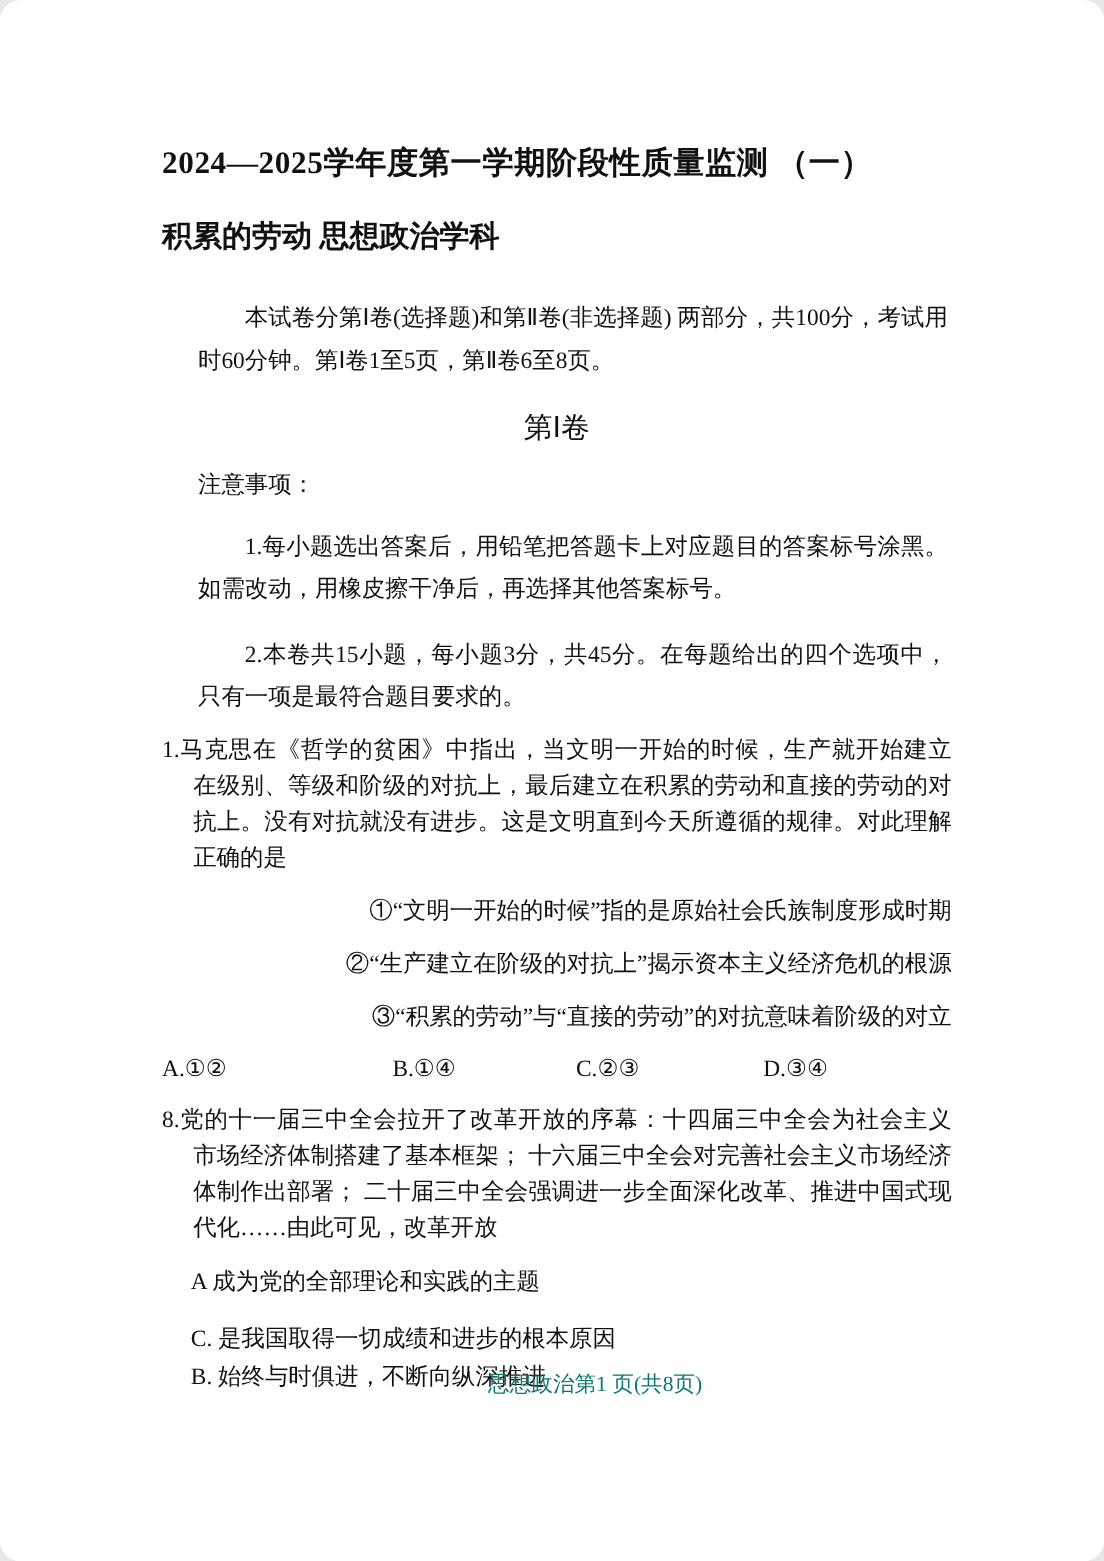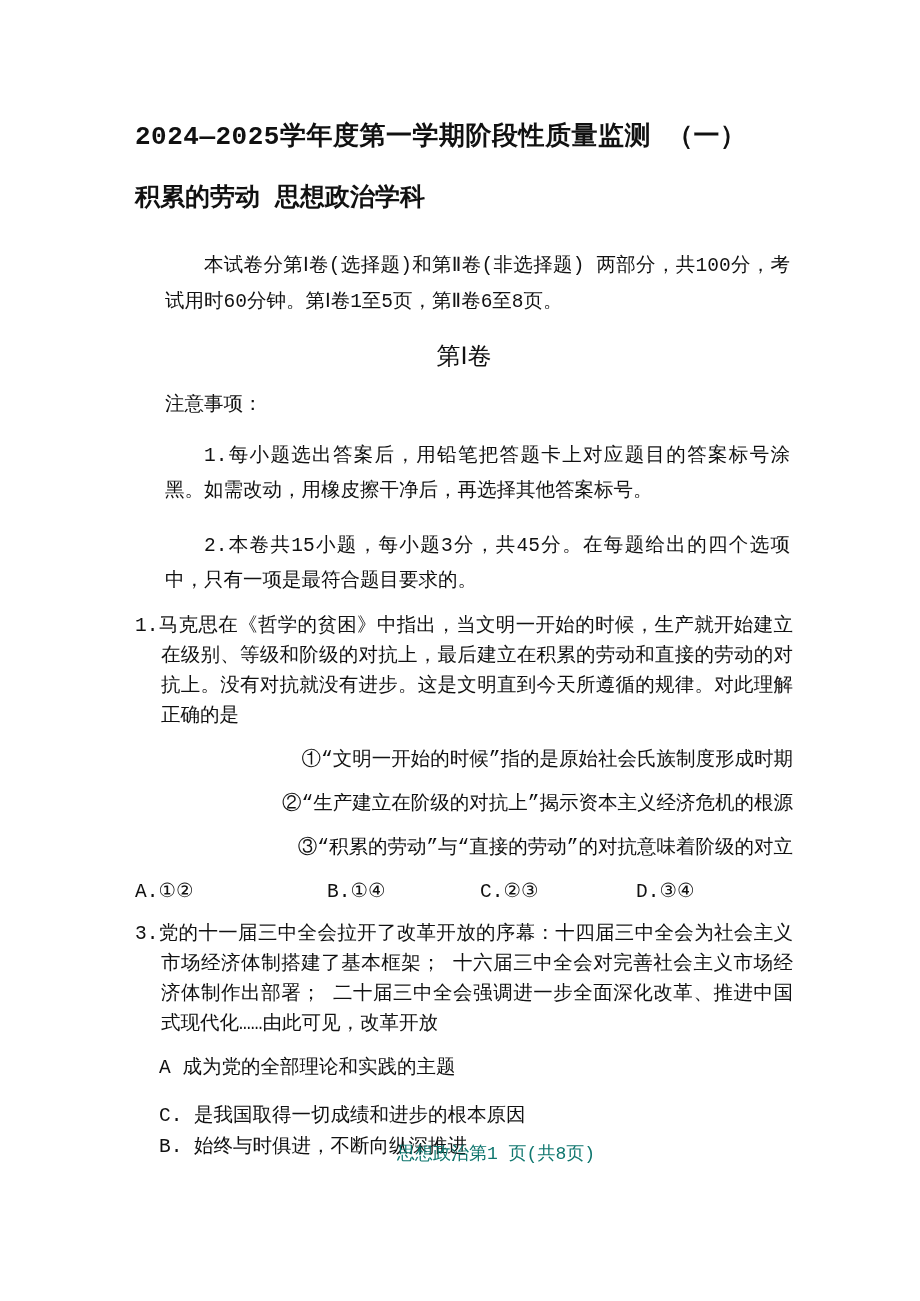--- a/index.html
+++ b/index.html
@@ -3,22 +3,23 @@
 <meta charset="utf-8">
 <style>
   html, body { margin: 0; padding: 0; background: #e8e8e8; }
   .page {
     position: relative;
     width: 920px;
     height: 1301px;
     margin: 0 auto;
     background: #ffffff;
     overflow: hidden;
-    font-family: Liberation Mono, monospace;
+    font-family: Liberation Serif, serif;
     color: #111111;
+    border-radius: 17px;
   }
   .content {
     position: absolute;
     left: 135px;
     top: 118px;
     width: 658px;
   }
   .title-line1 {
     font-size: 26px;
     font-weight: 700;
@@ -127,21 +128,21 @@
       <div class="statement">③“积累的劳动”与“直接的劳动”的对抗意味着阶级的对立</div>
       <div class="choices">
         <span>A.①②</span>
         <span>B.①④</span>
         <span>C.②③</span>
         <span>D.③④</span>
       </div>
     </div>
 
     <div>
-      <p class="stem">3.党的十一届三中全会拉开了改革开放的序幕：十四届三中全会为社会主义市场经济体制搭建了基本框架； 十六届三中全会对完善社会主义市场经济体制作出部署； 二十届三中全会强调进一步全面深化改革、推进中国式现代化……由此可见，改革开放</p>
+      <p class="stem">8.党的十一届三中全会拉开了改革开放的序幕：十四届三中全会为社会主义市场经济体制搭建了基本框架； 十六届三中全会对完善社会主义市场经济体制作出部署； 二十届三中全会强调进一步全面深化改革、推进中国式现代化……由此可见，改革开放</p>
       <div class="option">A 成为党的全部理论和实践的主题</div>
       <div class="option gap-above">C. 是我国取得一切成绩和进步的根本原因</div>
       <div class="option">B. 始终与时俱进，不断向纵深推进</div>
     </div>
 
   </div>
 
   <div class="footer">思想政治第1 页(共8页)</div>
 </div>
 

